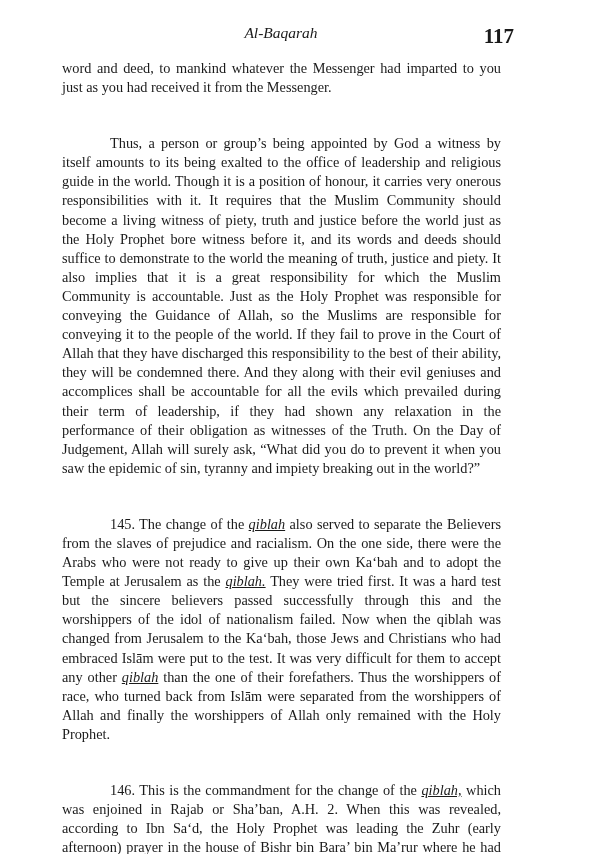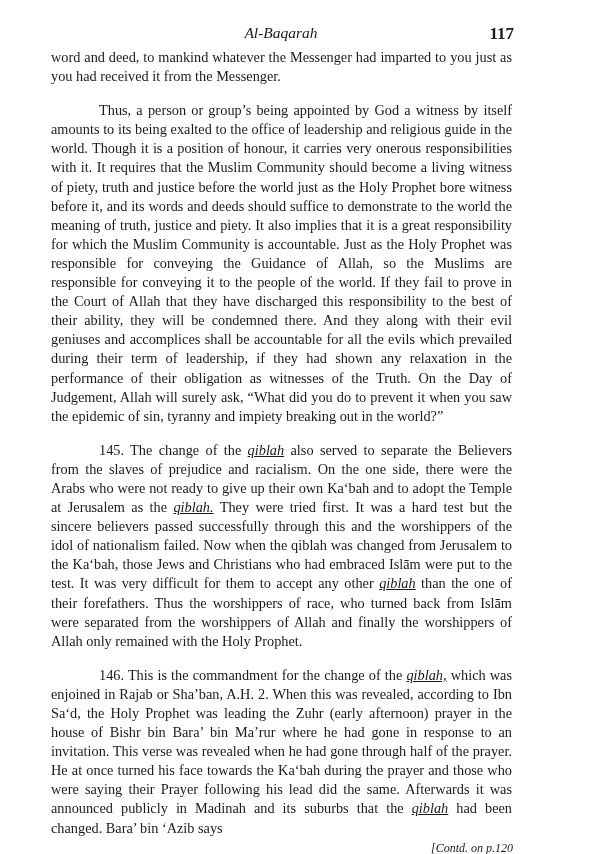--- a/index.html
+++ b/index.html
@@ -10,27 +10,27 @@
   }
   .page { position: absolute; left: 0; top: 0; width: 600px; height: 854px; }
   .running-head {
     position: absolute; top: 24px; left: 50px; width: 462px; height: 20px;
   }
   .running-title {
     position: absolute; left: 0; width: 462px; text-align: center;
     font-style: italic; font-size: 15.5px; top: 0;
   }
   .page-number {
-    position: absolute; right: -2px; top: 0; font-weight: bold; font-size: 17px;
+    position: absolute; right: -2px; top: 0; font-weight: bold; font-size: 21px;
   }
   .body-text {
     position: absolute; left: 50px; top: 47px; width: 463px;
     font-size: 14.3px; line-height: 19.1px; text-align: justify;
   }
-  .para { margin: 1px; text-indent: 0; }
+  .para { margin: 12px; text-indent: 0; }
   .para.indent { text-indent: 48px; }
   .gap { height: 13px; }
   em { font-style: italic; text-decoration: underline; }
   .contd {
     text-align: right; font-style: italic; font-size: 12px; margin: 0;
   }
 </style>
 </head>
 <body>
 

